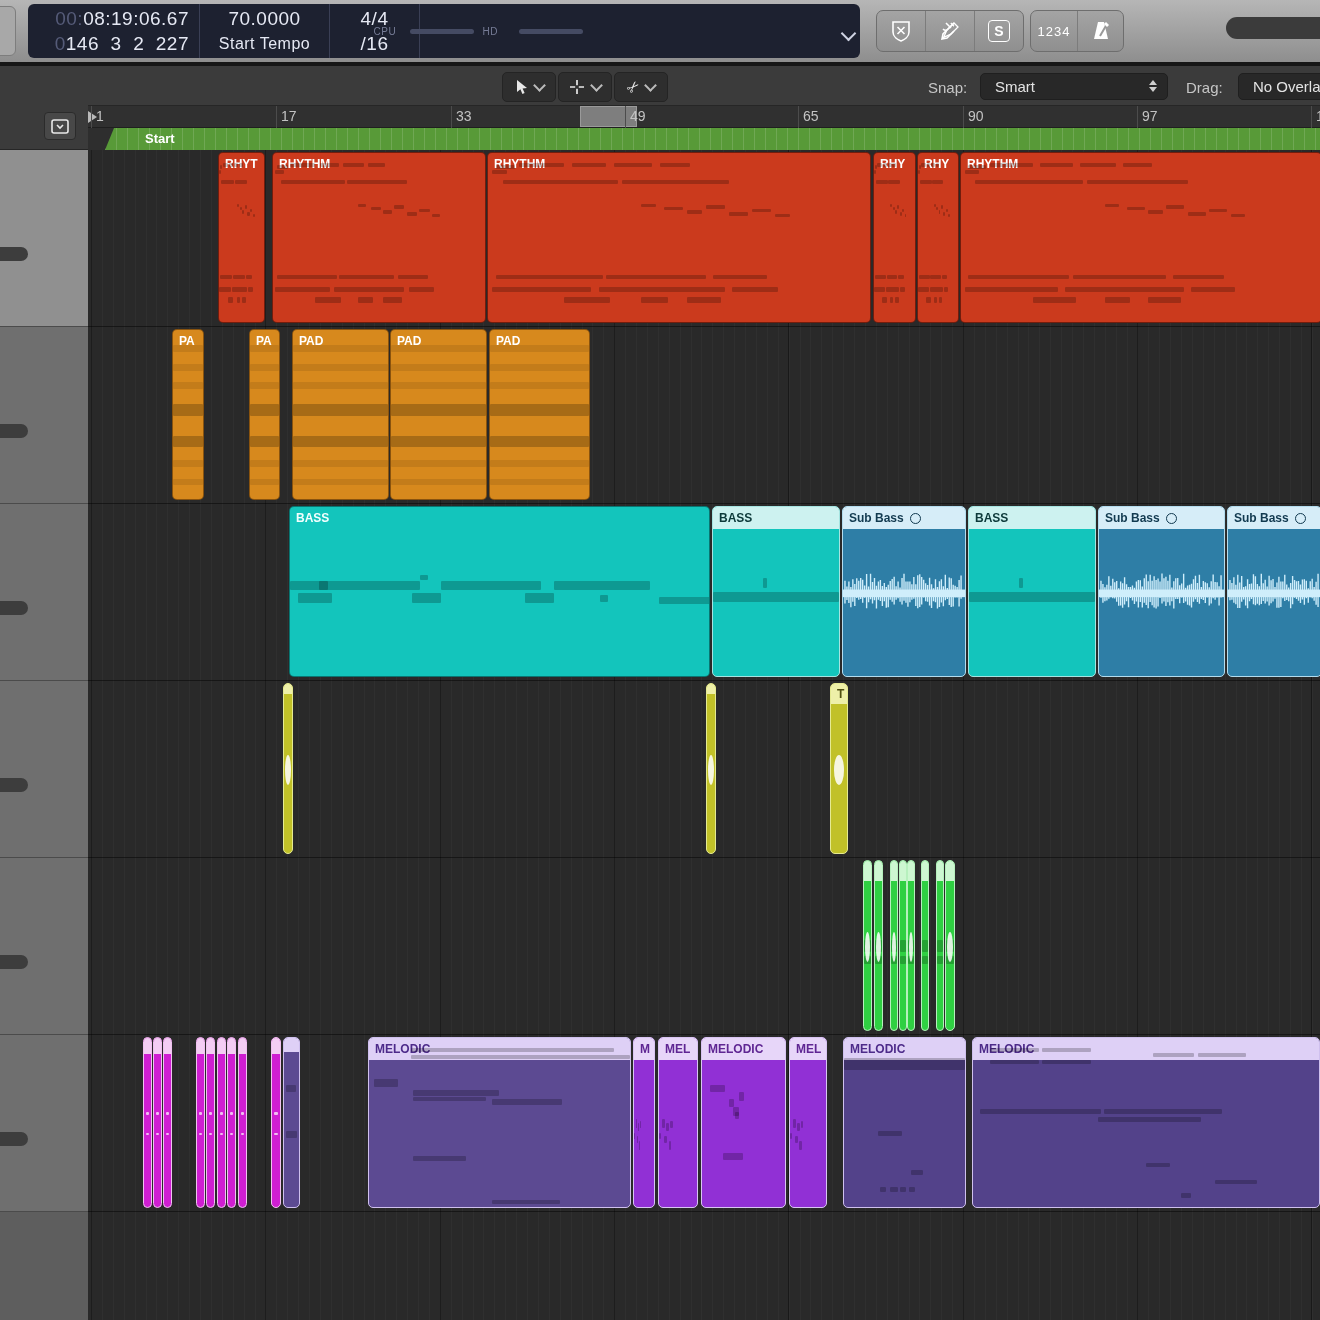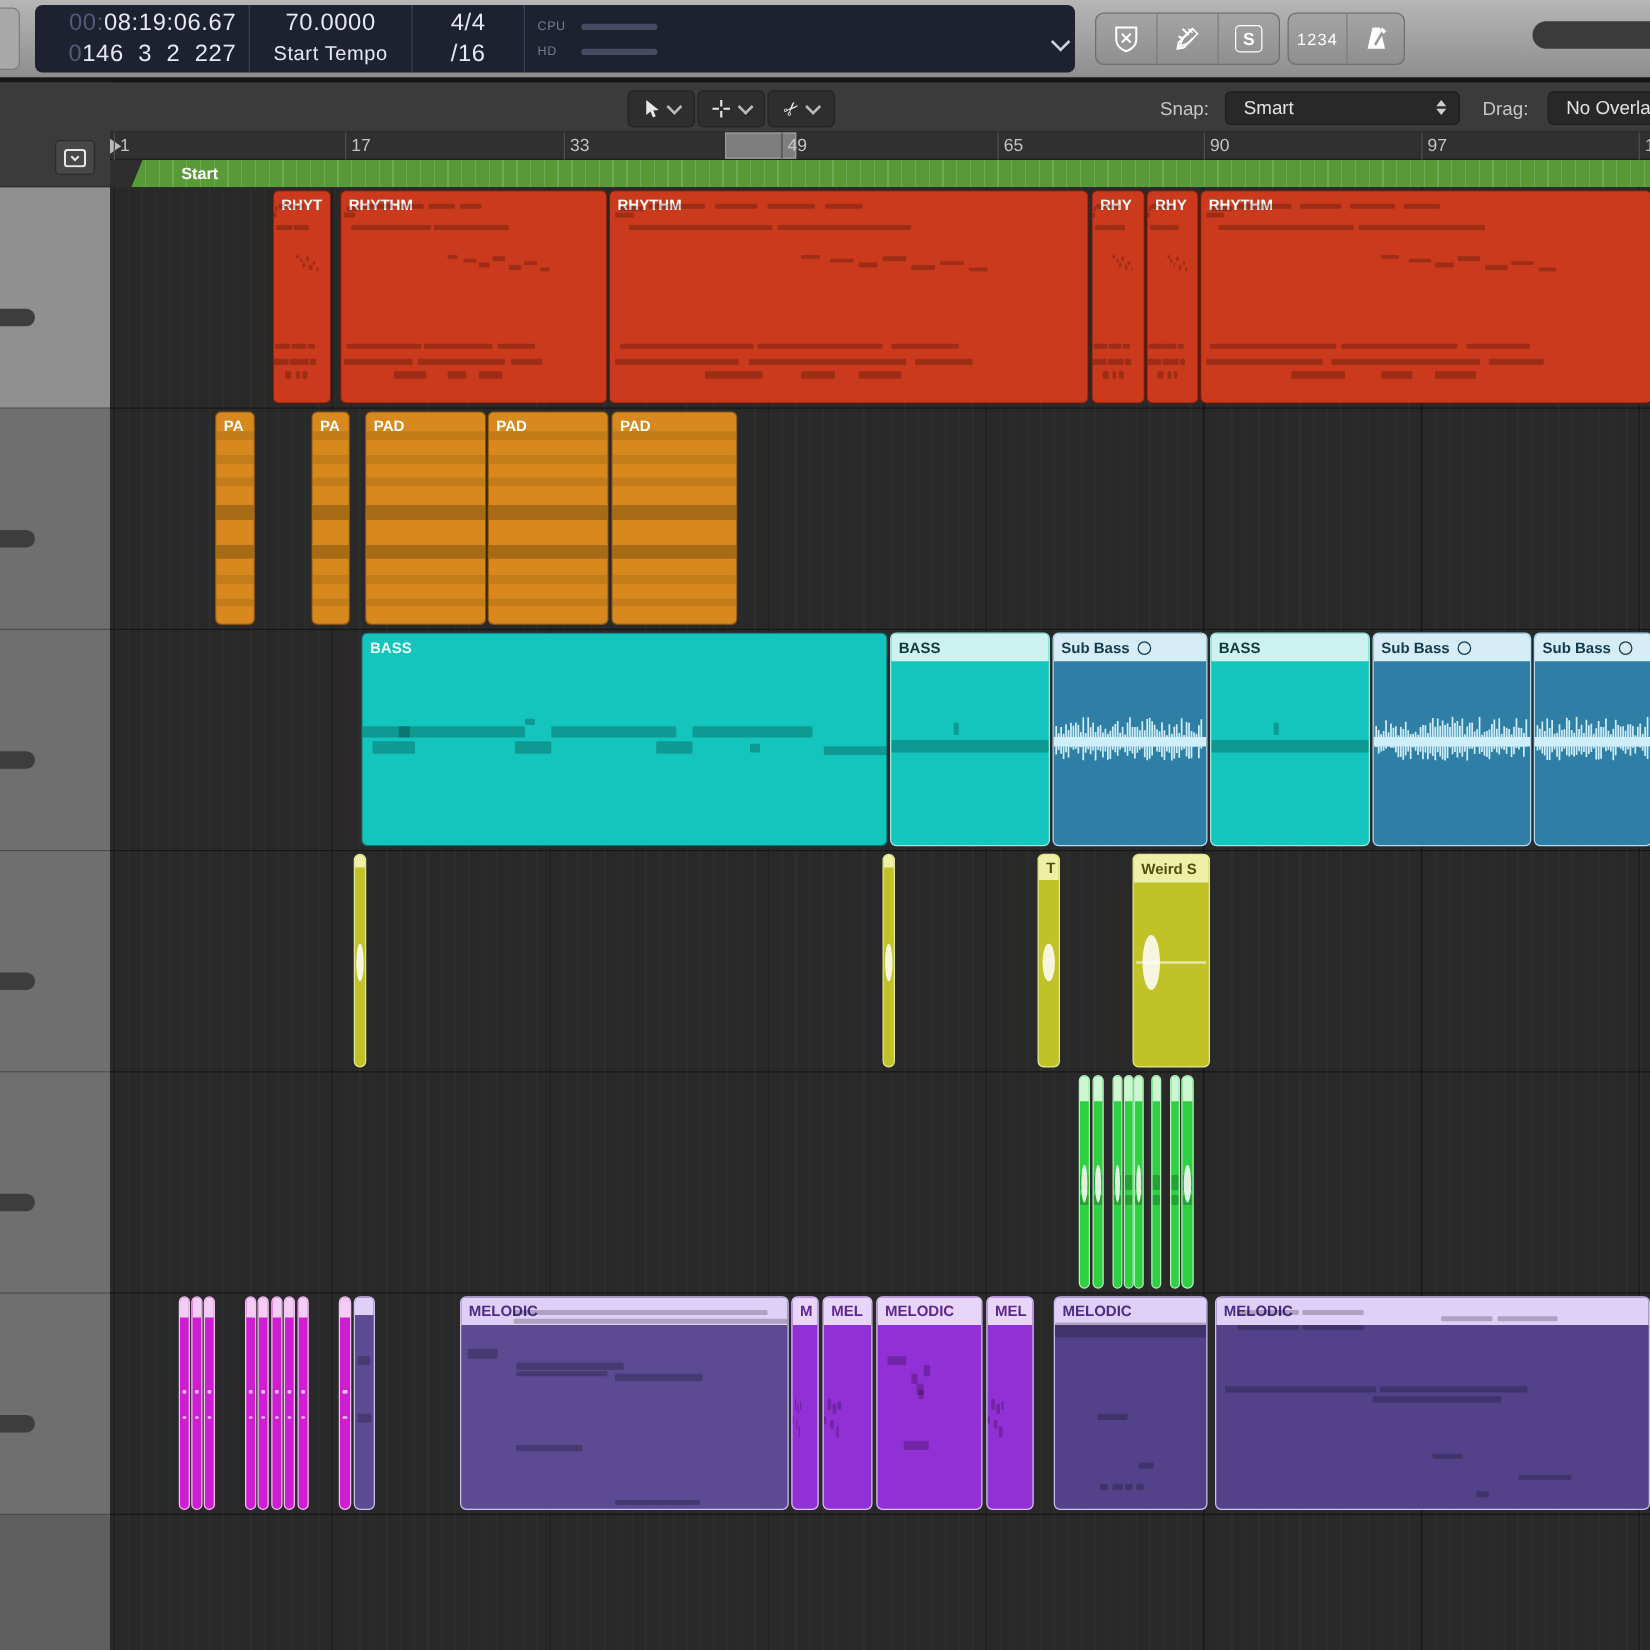--- a/index.html
+++ b/index.html
@@ -12,21 +12,21 @@
   .nub{position:absolute;left:-8px;top:6px;width:22px;height:48px;border-radius:6px;
        background:#a8a8a8;border:1px solid #7d7d7d;}
   .lcd{position:absolute;left:28px;top:4px;width:832px;height:54px;border-radius:6px;
        background:#1d2130;display:flex;overflow:hidden;}
   .lcd-sec{position:relative;height:100%;border-right:1px solid #3a3f55;box-sizing:border-box;
            display:flex;flex-direction:column;justify-content:center;padding:0 10px;}
   .lcd-line{white-space:pre;font-size:19px;line-height:25px;color:#e6e9f4;letter-spacing:.5px;}
   .lcd-line .dim{color:#555b78;}
   .al-r{text-align:right;} .al-c{text-align:center;} .al-l{text-align:left;}
   .lcd-sub{font-size:16px;}
-  .meters{display:flex;flex-direction:column;justify-content:center;gap:9px;border-right:none!important;}
+  .meters{display:flex;flex-direction:row;justify-content:center;gap:9px;border-right:none!important;}
   .mrow{display:flex;align-items:center;gap:8px;}
   .mlabel{font-size:10px;color:#767c96;width:28px;letter-spacing:.5px;}
   .mbar{width:64px;height:5px;border-radius:3px;background:#454b63;}
   .lcd-chev{position:absolute;right:6px;top:24px;width:9px;height:9px;
             border-right:2px solid #cfd3e2;border-bottom:2px solid #cfd3e2;transform:rotate(45deg);}
   .btngroup{position:absolute;top:10px;height:40px;background:linear-gradient(#a4a4a4,#8f8f8f);
             border:1px solid #6e6e6e;border-radius:7px;display:flex;overflow:hidden;}
   .btn{height:100%;display:flex;align-items:center;justify-content:center;color:#fff;
        border-right:1px solid #7c7c7c;cursor:default;}
   .btn:last-child{border-right:none;}
@@ -534,27 +534,20 @@
       <div class="region st-yaudio" style="left: 618px; width: 10px; top: 533px; height: 171px;">
         <div class="rhead" style="height: 10px;"></div>
         <div class="blob" style="width: 6px; height: 30px; left: 50%; margin-left: -3px; top: 42%;"></div>
       </div>
       <div class="region st-yaudio" style="left: 742px; width: 18px; top: 533px; height: 171px;">
         <div class="rhead" style="height: 20px;">
           <span>T</span>
         </div>
         <div class="blob" style="width: 10px; height: 30px; left: 50%; margin-left: -5px; top: 42%;"></div>
       </div>
-      <div class="region st-yaudio" style="left: 818px; width: 62px; top: 533px; height: 171px;">
-        <div class="rhead" style="height: 22px;">
-          <span>Weird S</span>
-        </div>
-        <div class="blob" style="width: 14px; height: 44px; left: 12%; margin-left: 0px; top: 38%;"></div>
-        <div class="cline"></div>
-      </div>
       <div class="region st-gaudio" style="left: 775px; width: 9px; top: 710px; height: 171px;">
         <div class="rhead" style="height: 20px;"></div>
         <div class="note" style="left: 0%; top: 47%; width: 100%; height: 7%;"></div>
         <div class="note" style="left: 0%; top: 56%; width: 100%; height: 5%;"></div>
         <div class="blob" style="width: 5px; height: 30px; left: 50%; margin-left: -2.5px; top: 42%;"></div>
       </div>
       <div class="region st-gaudio" style="left: 786px; width: 9px; top: 710px; height: 171px;">
         <div class="rhead" style="height: 20px;"></div>
         <div class="note" style="left: 0%; top: 47%; width: 100%; height: 7%;"></div>
         <div class="note" style="left: 0%; top: 56%; width: 100%; height: 5%;"></div>

